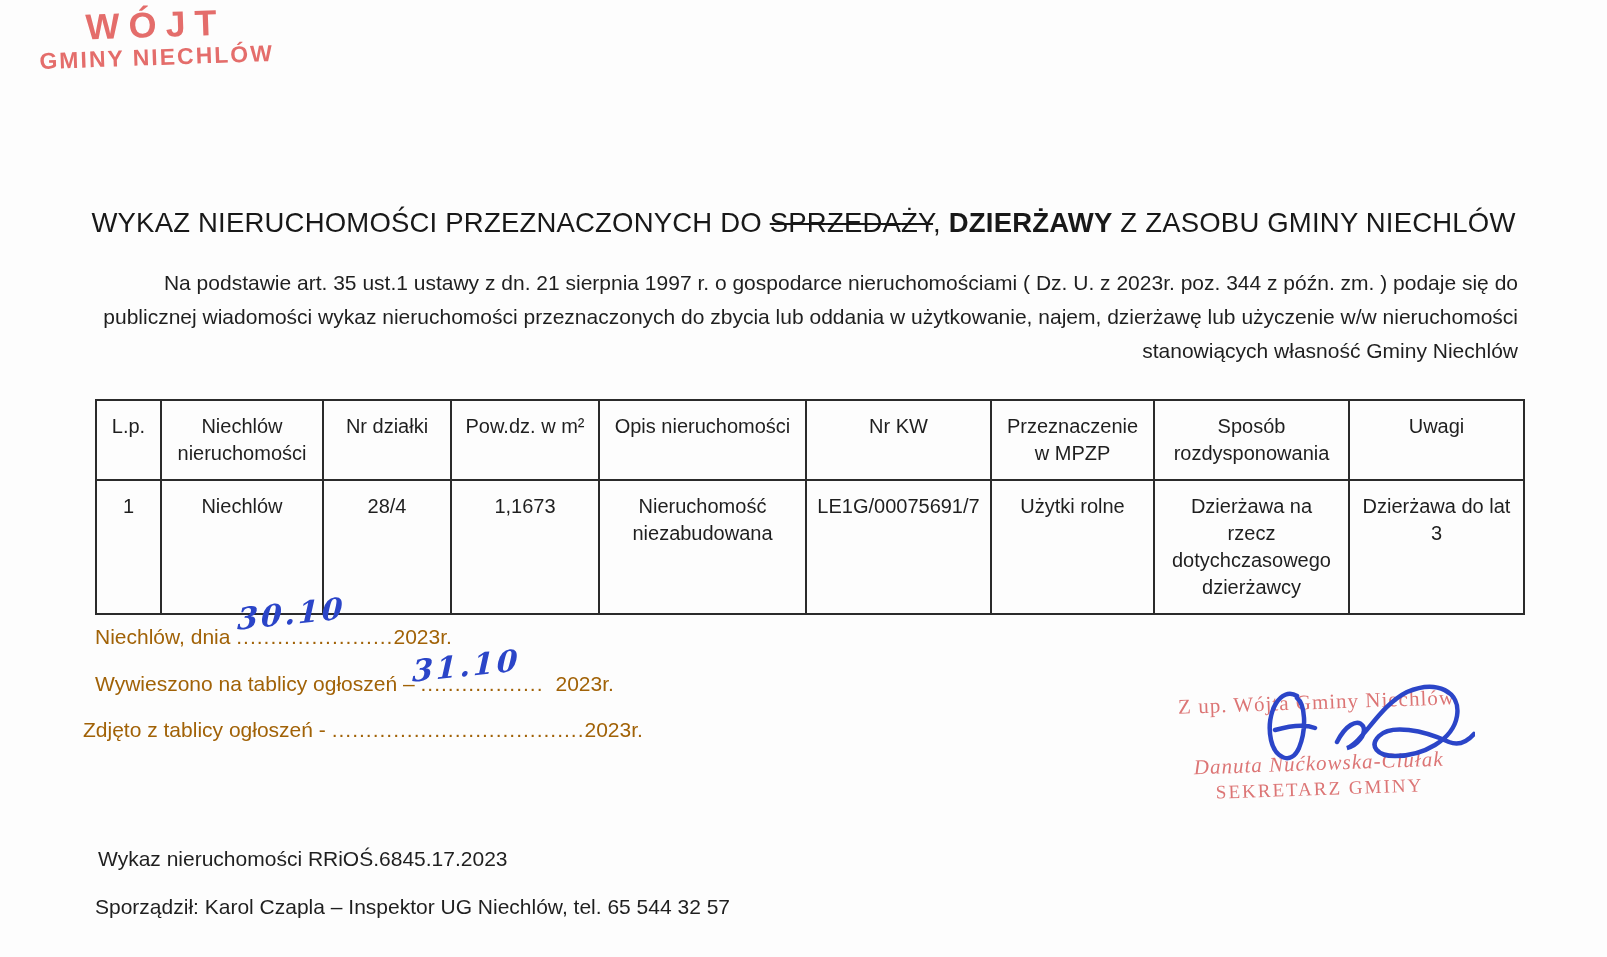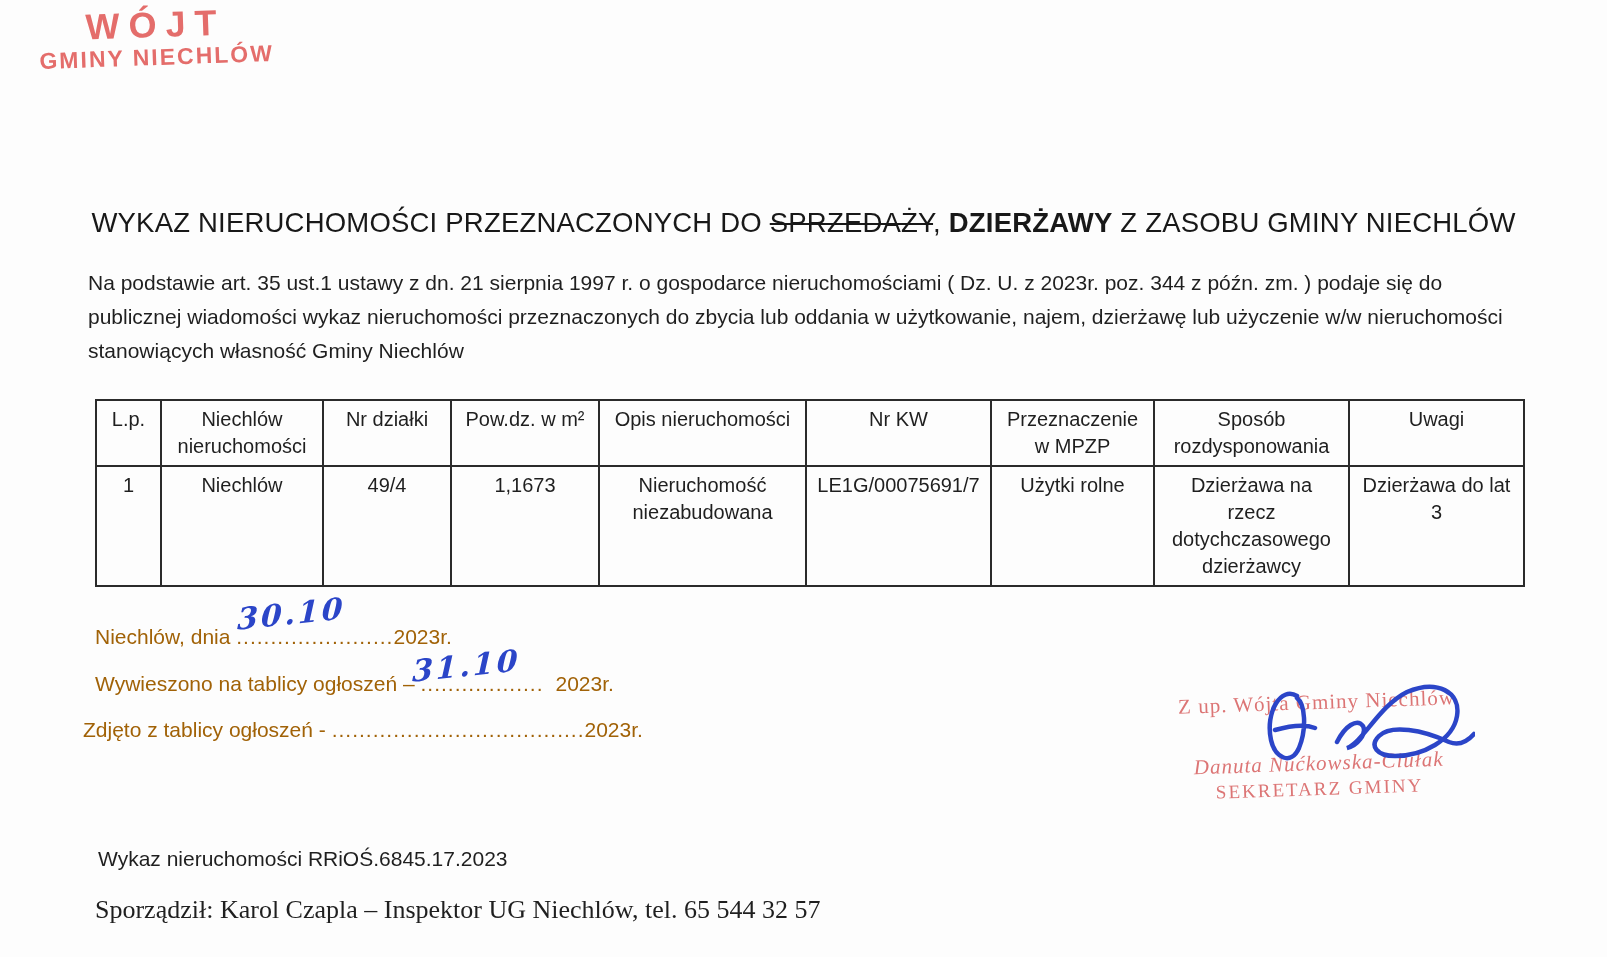--- a/index.html
+++ b/index.html
@@ -24,32 +24,32 @@
   
   .title{
     left:0;top:207px;width:1607px;text-align:center;
     font-size:27.5px;letter-spacing:.2px;color:#181818;
   }
   .title .struck{text-decoration:line-through;text-decoration-thickness:2px;}
   .title .bold{font-weight:bold;}
 
   
   .intro{
-    left:88px;top:266px;width:1430px;text-align:left;
+    left:88px;top:266px;width:1430px;text-align:right;
     font-size:21px;line-height:34px;
   }
 
   
   table.doc{
     left:95px;top:399px;border-collapse:collapse;table-layout:fixed;
     font-size:20px;
   }
   table.doc td,table.doc th{
     border:2px solid #2b2b2b;vertical-align:top;text-align:center;
-    padding:5px 6px;line-height:27px;font-weight:normal;
+    padding:12px 6px;line-height:27px;font-weight:normal;
     white-space:pre-line;overflow:hidden;
   }
   table.doc tr.hdr td{height:48px;}
   table.doc tr.body td{height:100px;}
 
   
   .dline{font-size:21px;color:#a16207;}
   .dots{letter-spacing:1px;}
   .hand{
     color:#2b45c8;font-family:"DejaVu Serif",serif;font-style:italic;
@@ -62,21 +62,21 @@
     left:1163px;top:690px;width:310px;text-align:center;
     color:#d96767;font-family:"Liberation Serif",serif;
     transform:rotate(-2deg);opacity:.9;
   }
   .sig-stamp .s1{font-size:21px;letter-spacing:1px;}
   .sig-stamp .s2{font-size:21px;font-style:italic;margin-top:36px;letter-spacing:1px;}
   .sig-stamp .s3{font-size:19px;letter-spacing:2px;margin-top:2px;}
   .sig-svg{left:1245px;top:678px;}
 
   .footer-ref{left:98px;top:847px;font-size:21px;}
-  .footer-prep{left:95px;top:895px;font-size:26px;font-family:Liberation Serif, serif;}
+  .footer-prep{left:95px;top:895px;font-size:21px;}
 </style>
 </head>
 <body>
 
 <div class="abs stamp-top">
   <div class="l1">WÓJT</div>
   <div class="l2">GMINY NIECHLÓW</div>
 </div>
 
 <div class="abs attach">
@@ -111,21 +111,21 @@
     <td>Nr KW</td>
     <td>Przeznaczenie
 w MPZP</td>
     <td>Sposób
 rozdysponowania</td>
     <td>Uwagi</td>
   </tr>
   <tr class="body">
     <td>1</td>
     <td>Niechlów</td>
-    <td>49/4</td>
+    <td>28/4</td>
     <td>1,1673</td>
     <td>Nieruchomość
 niezabudowana</td>
     <td>LE1G/00075691/7</td>
     <td>Użytki rolne</td>
     <td>Dzierżawa na
 rzecz
 dotychczasowego
 dzierżawcy</td>
     <td>Dzierżawa do lat

